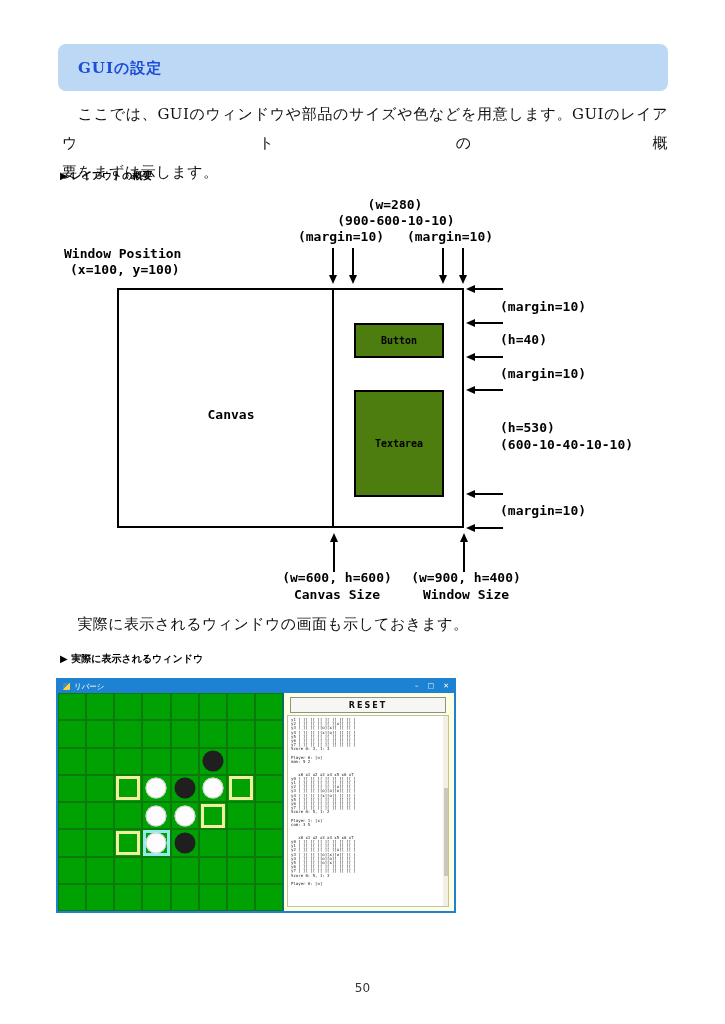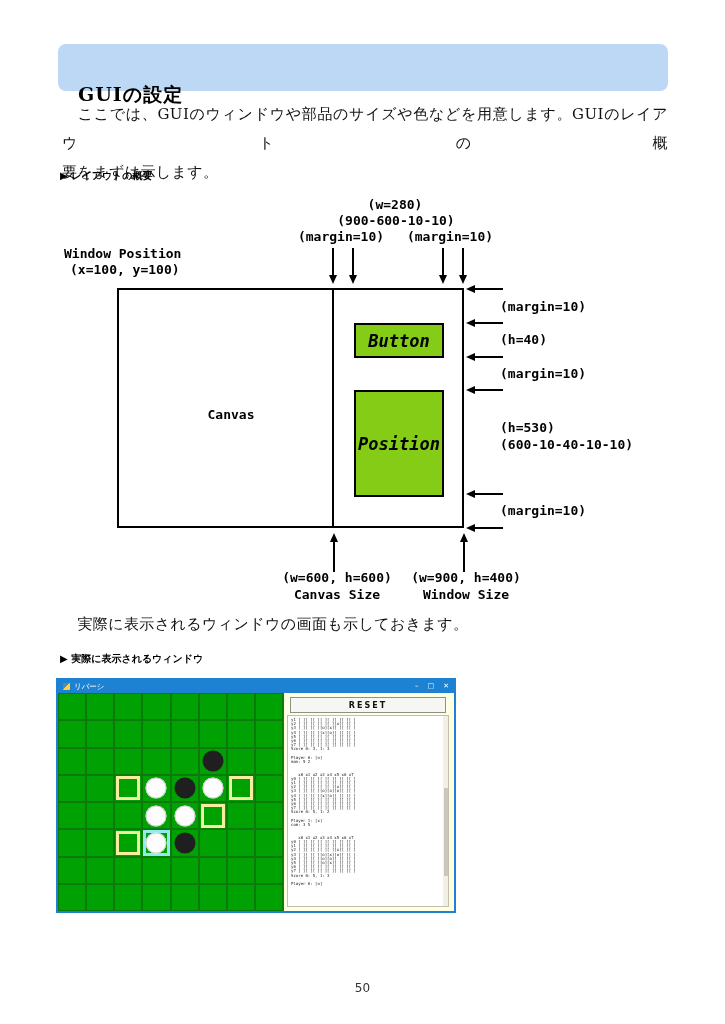--- a/index.html
+++ b/index.html
@@ -2,36 +2,36 @@
 <html><head>
 <meta charset="utf-8">
 <style>
   html,body{margin:0;padding:0;background:#ffffff;}
   .page{position:relative;width:725px;height:1024px;background:#fff;margin:0 auto;overflow:hidden;
         font-family:"DejaVu Serif","Liberation Serif",serif;color:#111;}
 
   
   .title-box{position:absolute;left:58px;top:44px;width:610px;height:47px;background:#bdd8f4;border-radius:8px;}
   .title-text{position:absolute;left:20px;top:50%;transform:translateY(-50%);
-              font-size:19px;font-weight:600;letter-spacing:1px;color:#000000;margin-top:27px;}
+              font-size:15px;font-weight:600;letter-spacing:1px;color:#1d4ed8;}
 
   
   .para{position:absolute;left:62px;width:606px;font-size:15px;line-height:29px;letter-spacing:.4px;}
   .just{text-align:justify;text-align-last:justify;}
   .sec-head{position:absolute;left:60px;font-family:"DejaVu Sans","Liberation Sans",sans-serif;
             font-weight:700;font-size:10px;color:#000000;white-space:nowrap;}
 
   
   .dlabel{position:absolute;font-family:"DejaVu Sans Mono","Liberation Mono",monospace;
           font-weight:700;font-size:13px;white-space:nowrap;color:#000;}
   .ctr{transform:translateX(-50%);}
   .rect{position:absolute;border:2px solid #000;box-sizing:border-box;background:#fff;}
   .dbox{position:absolute;border:2px solid #000;box-sizing:border-box;display:flex;align-items:center;
         justify-content:center;font-family:"DejaVu Sans Mono","Liberation Mono",monospace;
-        font-weight:700;font-size:17px;color:#000;background:#84cc16;font-style:italic;}
+        font-weight:700;font-size:10px;color:#000;background:#4d7c0f;}
   .vline{position:absolute;width:2px;background:#000;}
   .arr-d{position:absolute;width:2px;background:#000;}
   .arr-d::after{content:"";position:absolute;left:-3.5px;bottom:-9px;
                 border-left:4.5px solid transparent;border-right:4.5px solid transparent;border-top:9px solid #000;}
   .arr-u{position:absolute;width:2px;background:#000;}
   .arr-u::before{content:"";position:absolute;left:-3.5px;top:-9px;
                  border-left:4.5px solid transparent;border-right:4.5px solid transparent;border-bottom:9px solid #000;}
   .arr-l{position:absolute;height:2px;background:#000;}
   .arr-l::before{content:"";position:absolute;top:-3.5px;left:-9px;
                  border-top:4.5px solid transparent;border-bottom:4.5px solid transparent;border-right:9px solid #000;}
@@ -96,21 +96,21 @@
 
     <div class="arr-d" style="left:332px;top:248px;height:27px;"></div>
     <div class="arr-d" style="left:352px;top:248px;height:27px;"></div>
     <div class="arr-d" style="left:442px;top:248px;height:27px;"></div>
     <div class="arr-d" style="left:462px;top:248px;height:27px;"></div>
 
     <div class="rect" style="left:117px;top:288px;width:347px;height:240px;"></div>
     <div class="vline" style="left:332px;top:288px;height:240px;"></div>
     <div class="dlabel ctr" style="left:231px;top:407px;">Canvas</div>
     <div class="dbox" style="left:354px;top:323px;width:90px;height:35px;">Button</div>
-    <div class="dbox" style="left:354px;top:390px;width:90px;height:107px;">Position</div>
+    <div class="dbox" style="left:354px;top:390px;width:90px;height:107px;">Textarea</div>
 
     <div class="arr-l" style="left:475px;top:288px;width:28px;"></div>
     <div class="arr-l" style="left:475px;top:322px;width:28px;"></div>
     <div class="arr-l" style="left:475px;top:356px;width:28px;"></div>
     <div class="arr-l" style="left:475px;top:389px;width:28px;"></div>
     <div class="arr-l" style="left:475px;top:493px;width:28px;"></div>
     <div class="arr-l" style="left:475px;top:527px;width:28px;"></div>
 
     <div class="dlabel" style="left:500px;top:299px;">(margin=10)</div>
     <div class="dlabel" style="left:500px;top:332px;">(h=40)</div>

